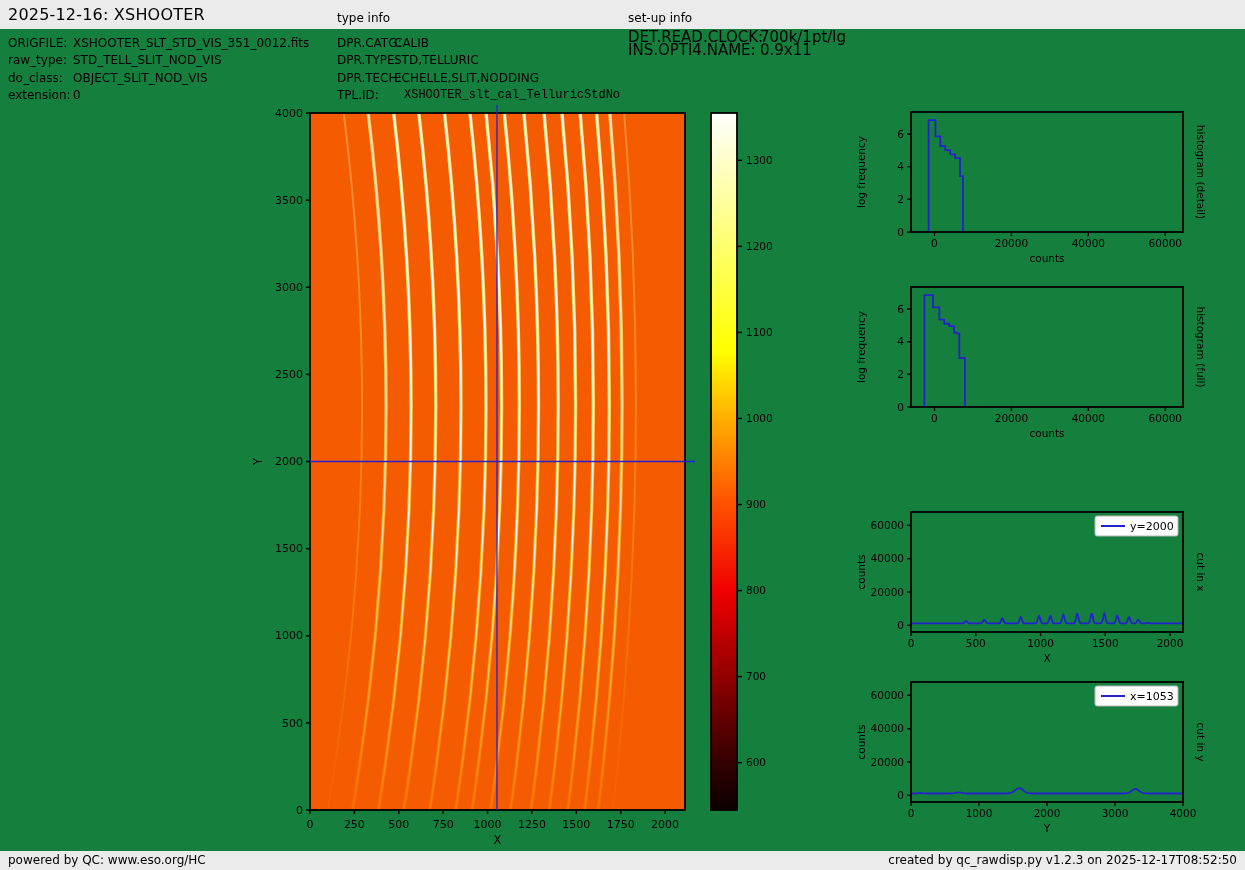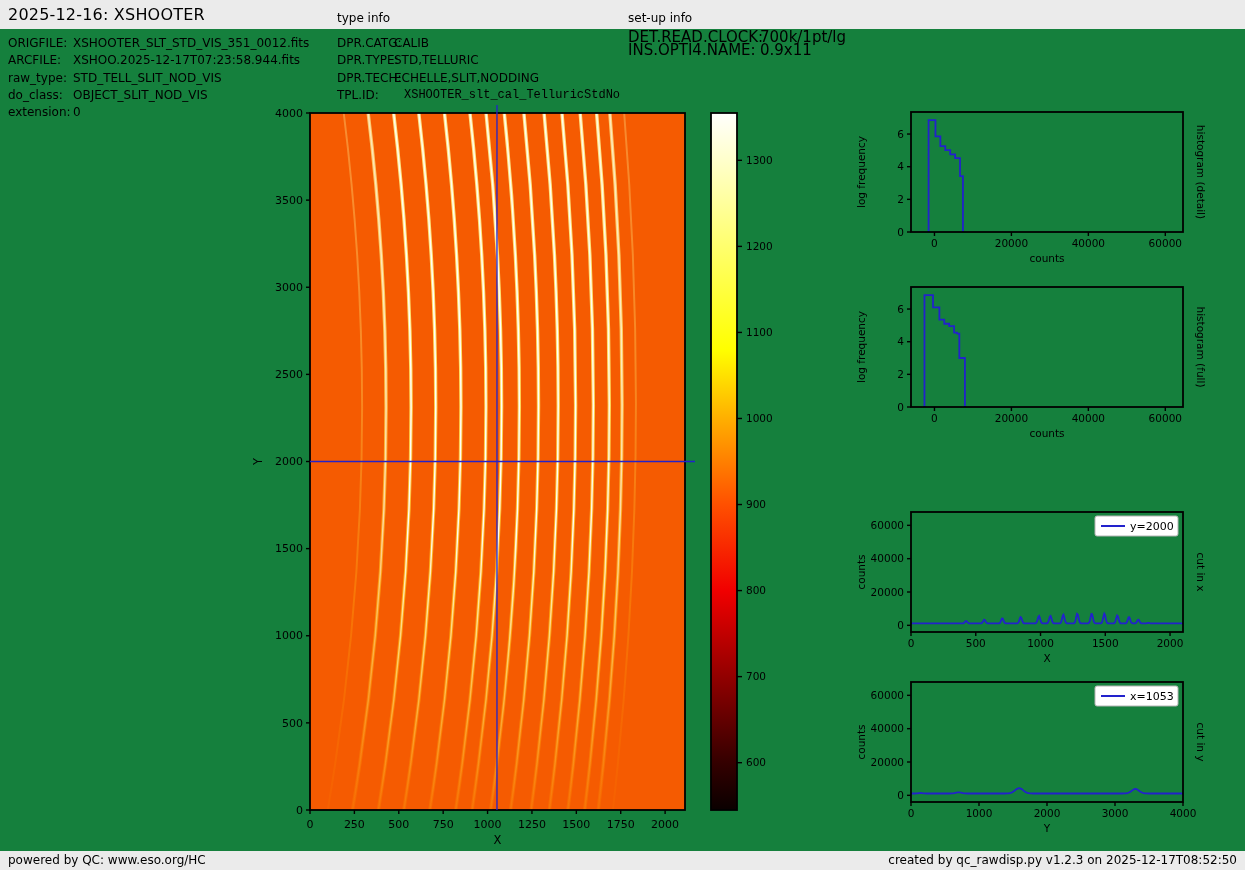--- a/index.html
+++ b/index.html
@@ -38,24 +38,20 @@
 
   <div class="bar" id="topbar"></div>
   <div id="page-title">2025-12-16: XSHOOTER</div>
   <div class="section-head" id="type-info-head">type info</div>
   <div class="section-head" id="setup-info-head">set-up info</div>
 
   <div class="info-block" id="file-info">
     <div class="irow">
       <span class="ilabel">ORIGFILE:</span>
       <span class="ivalue">XSHOOTER_SLT_STD_VIS_351_0012.fits</span>
-    </div>
-    <div class="irow">
-      <span class="ilabel">ARCFILE:</span>
-      <span class="ivalue">XSHOO.2025-12-17T07:23:58.944.fits</span>
     </div>
     <div class="irow">
       <span class="ilabel">raw_type:</span>
       <span class="ivalue">STD_TELL_SLIT_NOD_VIS</span>
     </div>
     <div class="irow">
       <span class="ilabel">do_class:</span>
       <span class="ivalue">OBJECT_SLIT_NOD_VIS</span>
     </div>
     <div class="irow">

